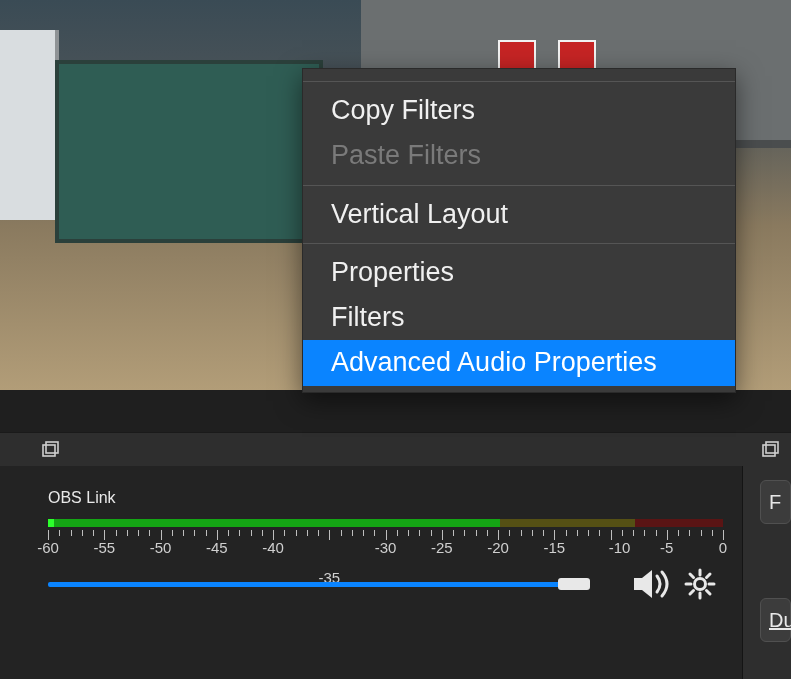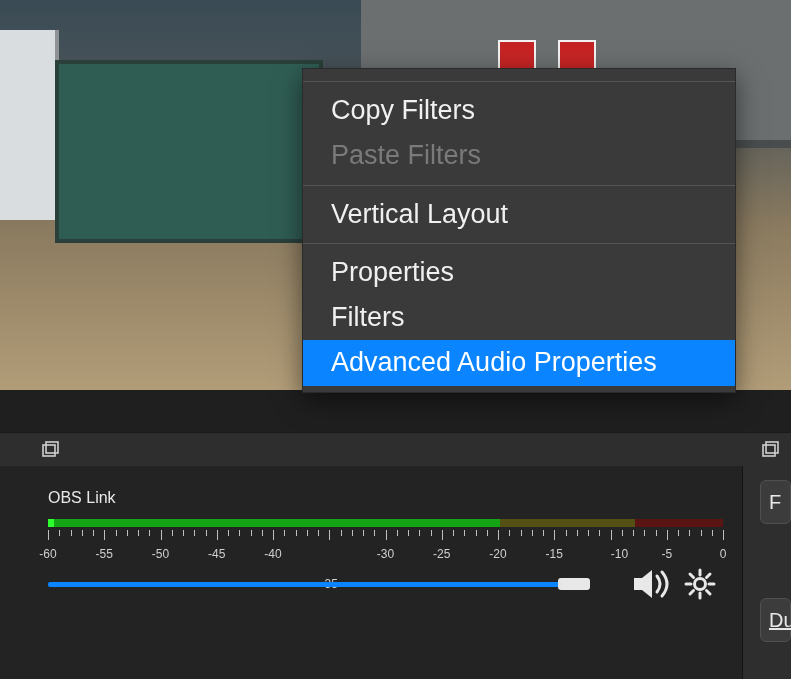--- a/index.html
+++ b/index.html
@@ -117,22 +117,22 @@
   .scale .tick {
     position: absolute;
     top: 0;
     width: 1px;
     background: #bfbfbf;
   }
   .scale .mtick  { height: 6px; }
   .scale .Mtick  { height: 10px; }
   .scale .lbl {
     position: absolute;
-    top: 17px;
-    font-size: 12px;
+    top: 9px;
+    font-size: 15px;
     color: #cfcfcf;
     transform: translateX(-50%);
   }
 
   
   .slider {
     position: absolute;
     left: 48px;
     top: 578px;
     width: 560px;

